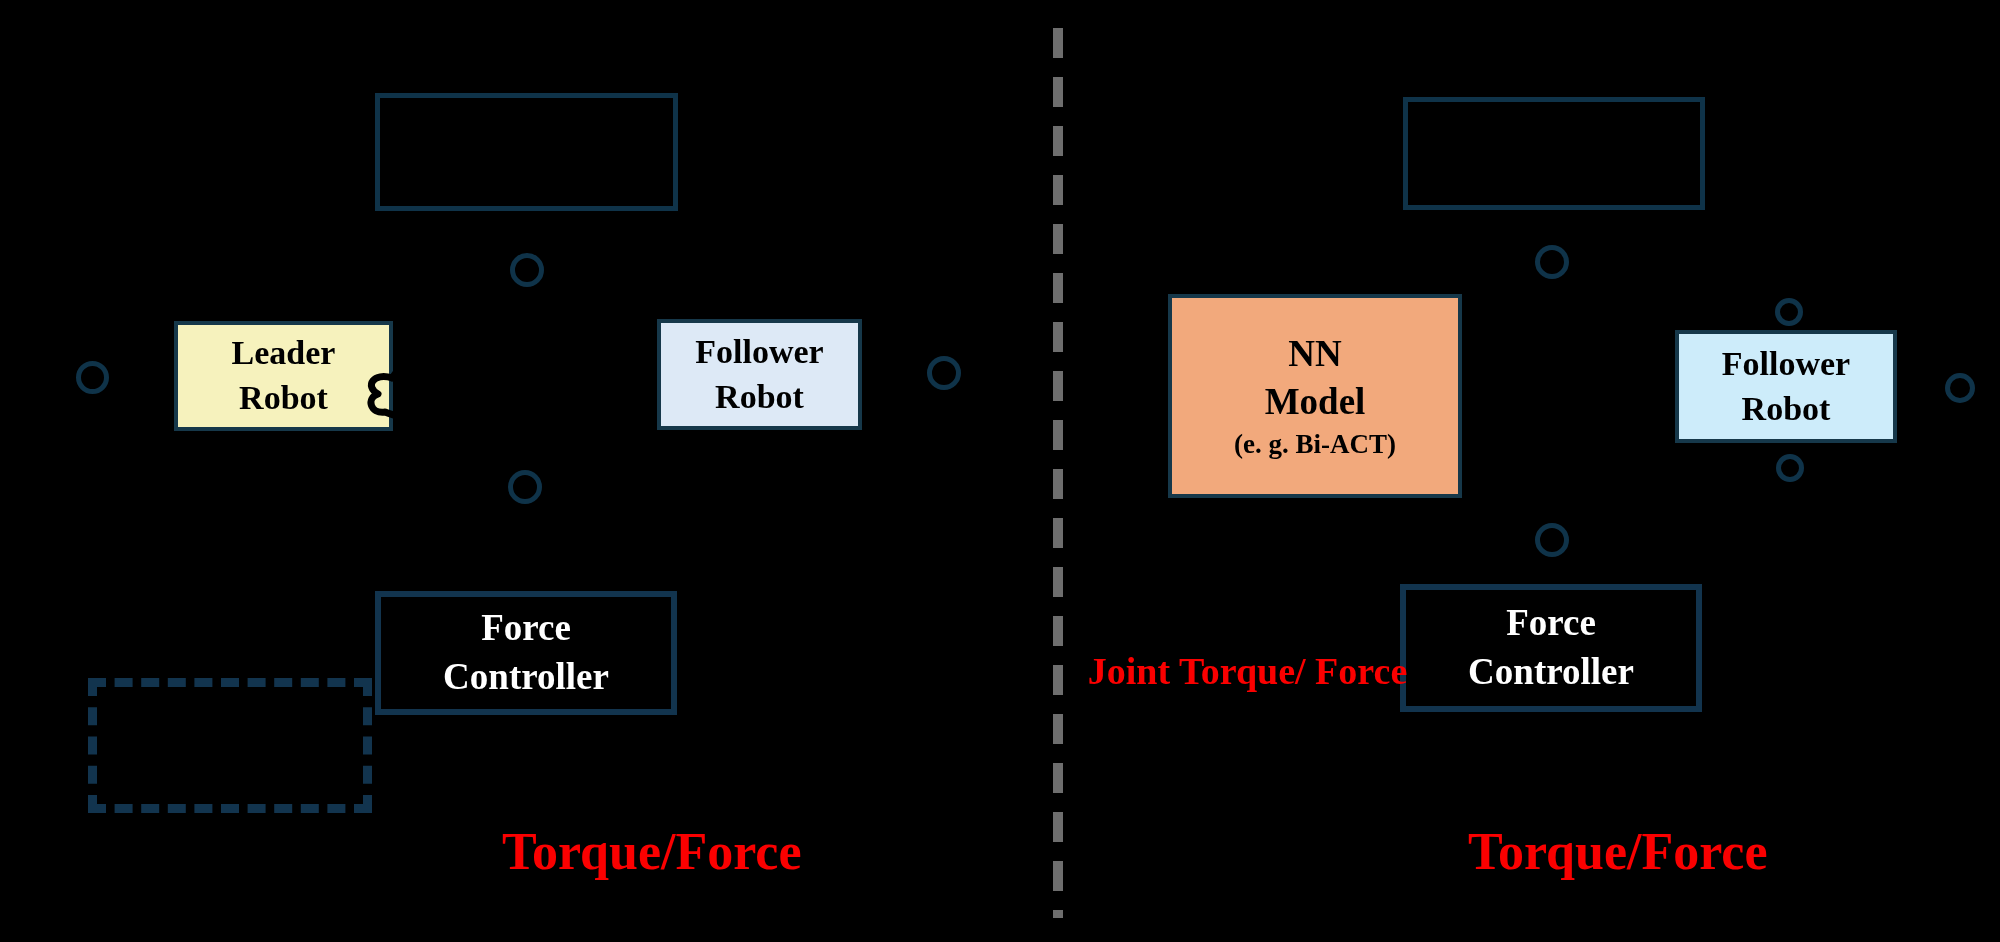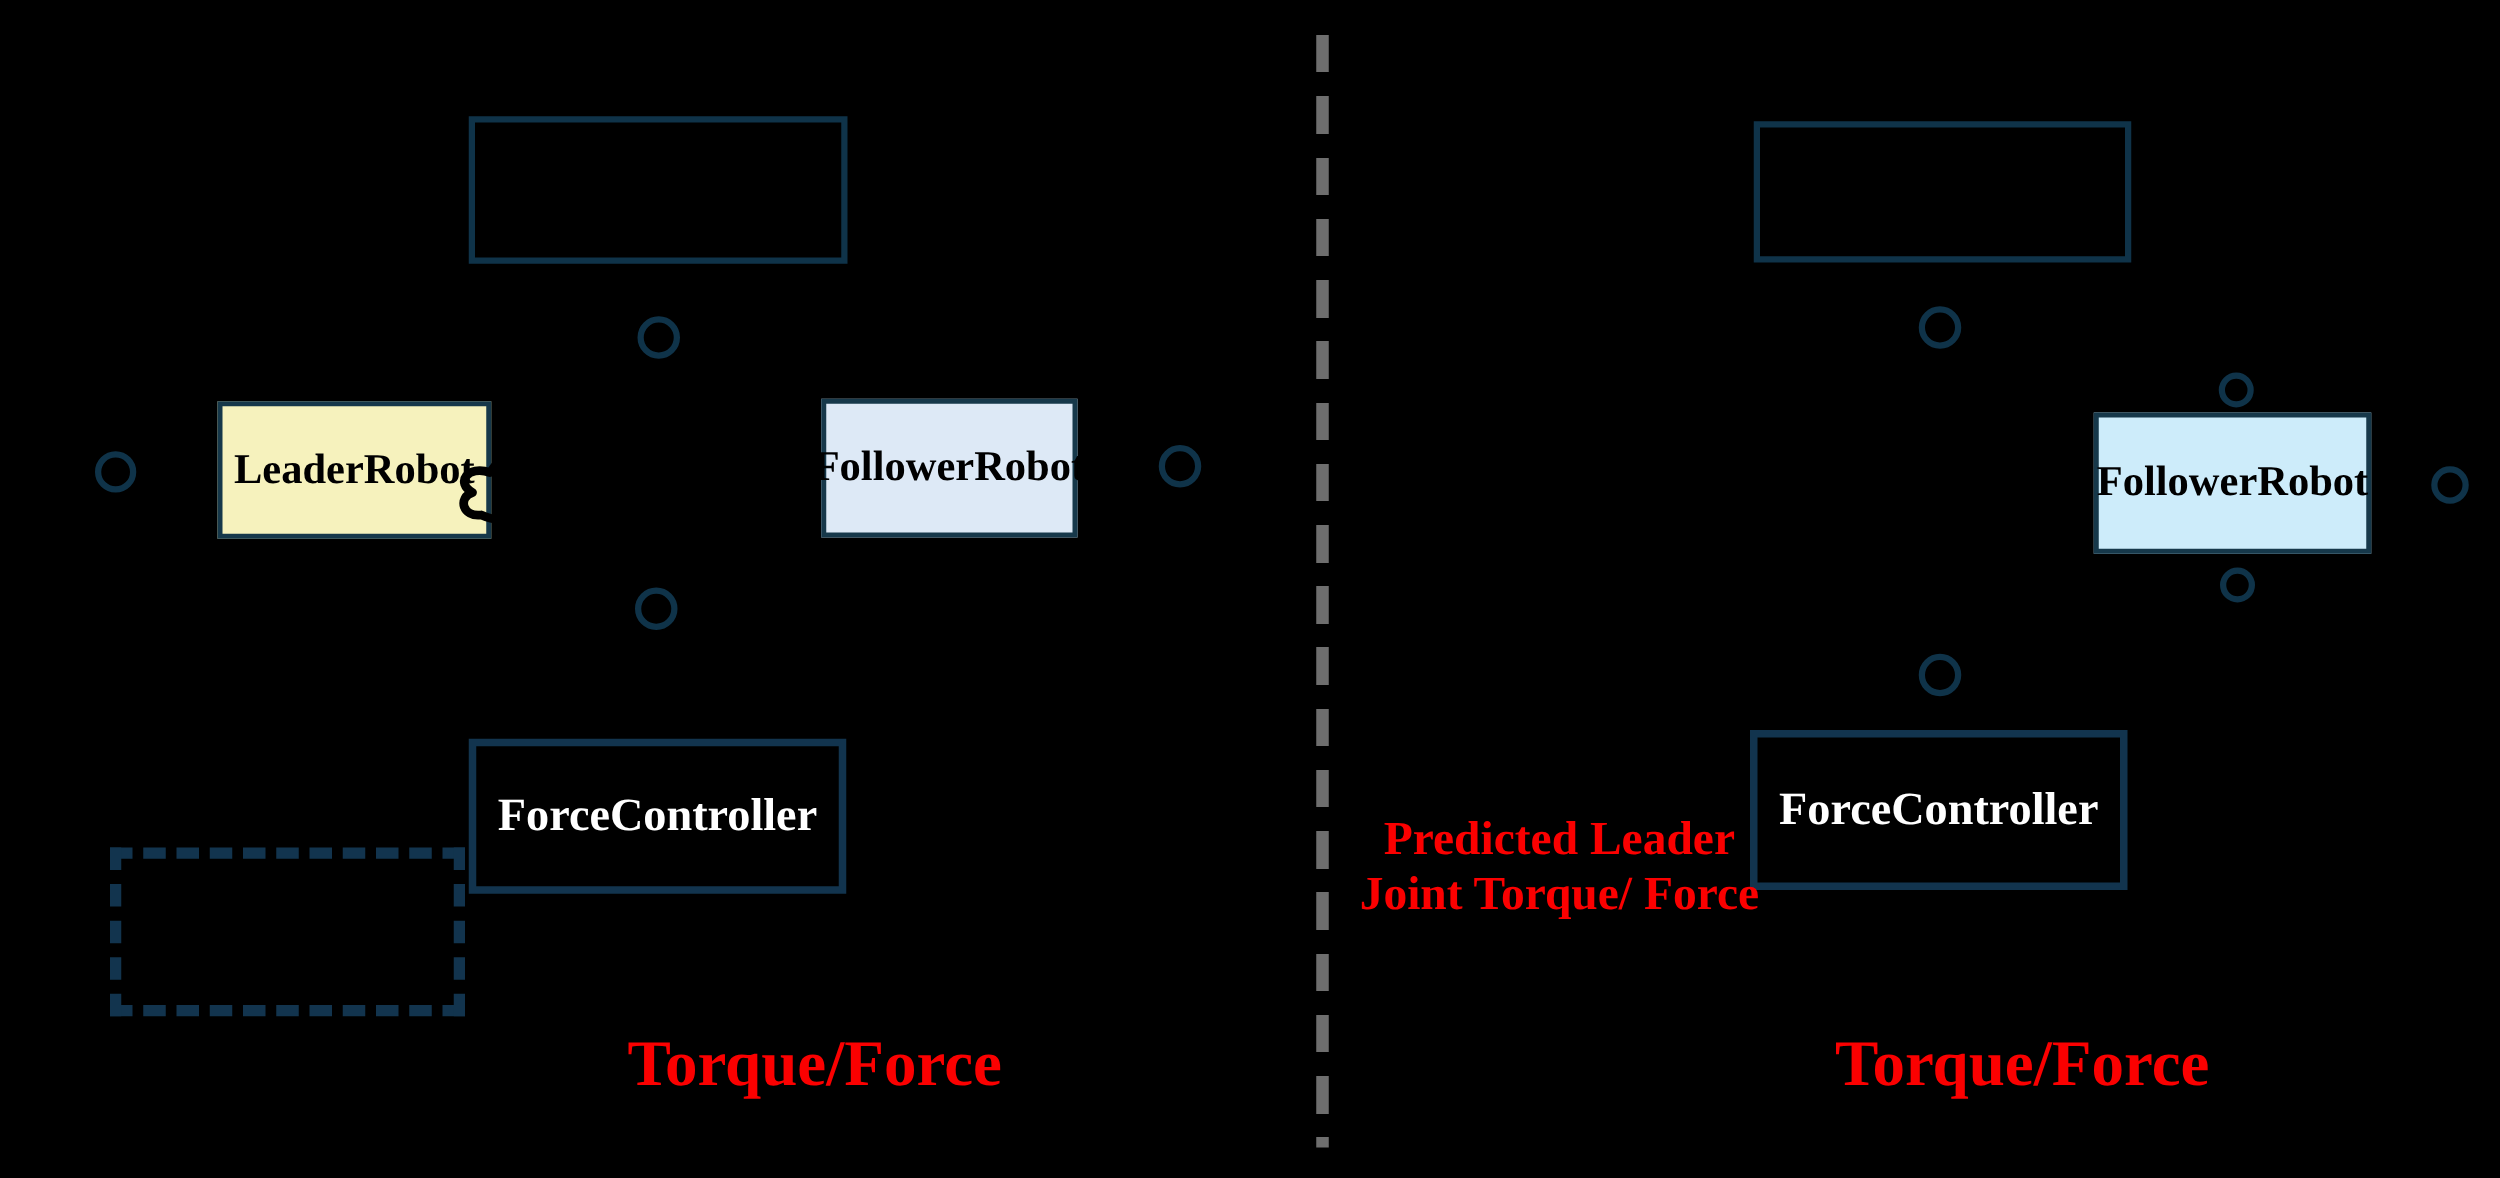--- a/index.html
+++ b/index.html
@@ -3,21 +3,21 @@
 <meta charset="utf-8">
 <style>
   html,body{margin:0;padding:0;background:#000;}
   #stage{
     position:relative;width:2000px;height:942px;background:#000000;
     overflow:hidden;font-family:"Liberation Serif",serif;
   }
   .box{
     position:absolute;box-sizing:border-box;
     border:5px solid #0f3349;
-    display:flex;flex-direction:row;justify-content:center;align-items:center;
+    display:flex;flex-direction:column;justify-content:center;align-items:center;
     text-align:center;font-weight:bold;color:#000;
   }
   .box .ln{display:block;line-height:1.32;}
   .outline-box{background:transparent;}
   .leader{background:#f6f2bd;border-width:4px;border-color:#16384a;font-size:34px;}
   .follower-l{background:#dde9f6;border-width:4px;border-color:#16384a;font-size:34px;}
   .follower-r{background:#cdecfa;border-width:4px;border-color:#16384a;font-size:34px;}
   .nn{background:#f2a97c;border-width:4px;border-color:#16384a;font-size:37px;}
   .nn .ln3{font-size:27px;line-height:1.3;}
   .fc{background:transparent;border-width:6px;border-color:#12344e;color:#fff;font-size:37px;}
@@ -72,37 +72,41 @@
   <div class="circle" style="left:510px;top:253px;width:34px;height:34px;"></div>
   <div class="circle" style="left:508px;top:470px;width:34px;height:34px;"></div>
   <div class="circle" style="left:927px;top:356px;width:34px;height:34px;"></div>
 
   <div class="red-label" style="left:502px;top:822px;width:222px;">Torque/Force</div>
 
   <div class="divider" style="left:1053px;top:28px;height:890px;"></div>
 
   <div class="box outline-box" style="left:1403px;top:97px;width:302px;height:113px;"></div>
 
+  <div class="box nn" style="left:1168px;top:294px;width:294px;height:204px;">
+    <span class="ln">NN</span>
+    <span class="ln">Model</span>
+    <span class="ln ln3">(e. g. Bi-ACT)</span>
+  </div>
 
   <div class="box follower-r" style="left:1675px;top:330px;width:222px;height:113px;">
     <span class="ln">Follower</span>
     <span class="ln">Robot</span>
   </div>
 
   <div class="box fc" style="left:1400px;top:584px;width:302px;height:128px;">
     <span class="ln">Force</span>
     <span class="ln">Controller</span>
   </div>
 
   <div class="circle" style="left:1535px;top:245px;width:34px;height:34px;"></div>
   <div class="circle" style="left:1535px;top:523px;width:34px;height:34px;"></div>
   <div class="circle" style="left:1775px;top:298px;width:28px;height:28px;"></div>
   <div class="circle" style="left:1776px;top:454px;width:28px;height:28px;"></div>
   <div class="circle" style="left:1945px;top:373px;width:30px;height:30px;"></div>
 
   <div class="red-label" style="left:1085px;top:650px;width:325px;font-size:38px;">
-    <span class="ln">Predicted Leader</span>
     <span class="ln">Joint Torque/ Force</span>
   </div>
 
   <div class="red-label" style="left:1468px;top:822px;width:222px;">Torque/Force</div>
 
 </div>
 
 </body></html>

